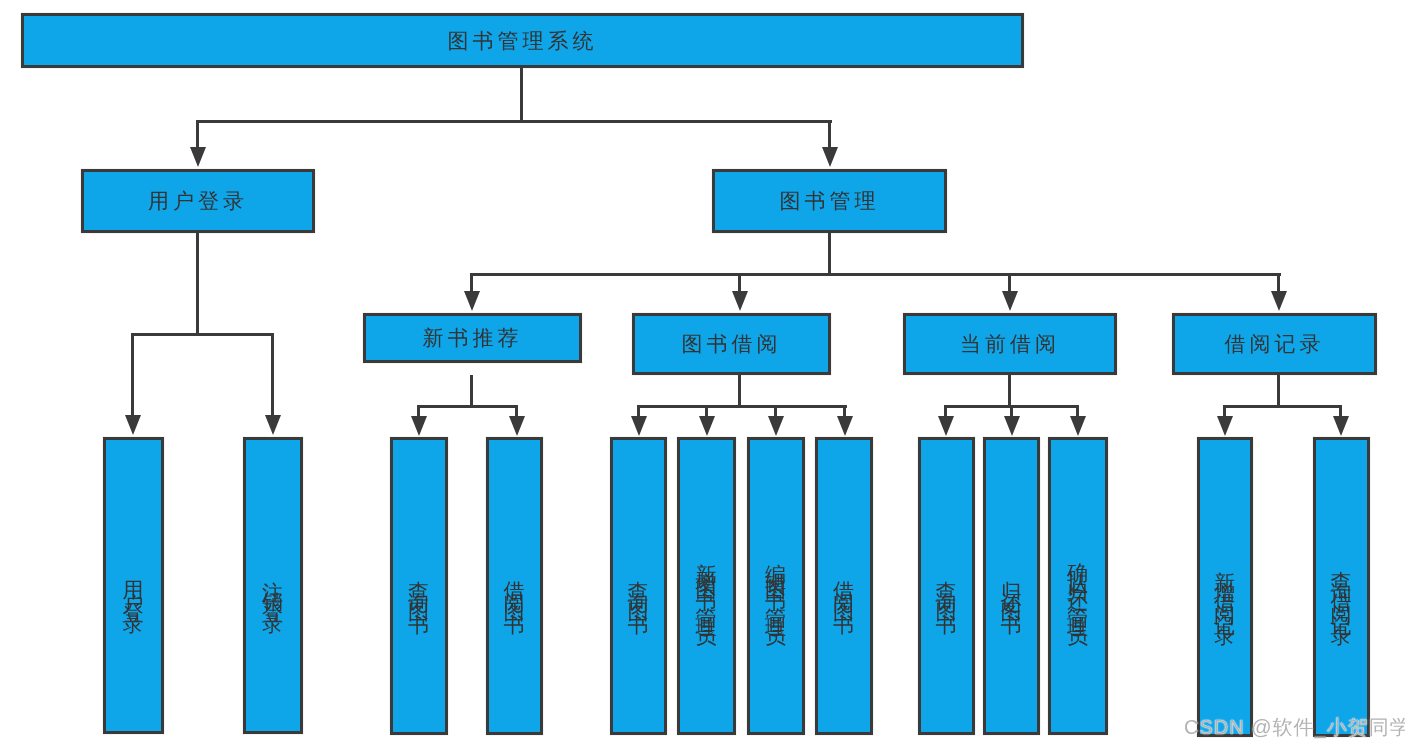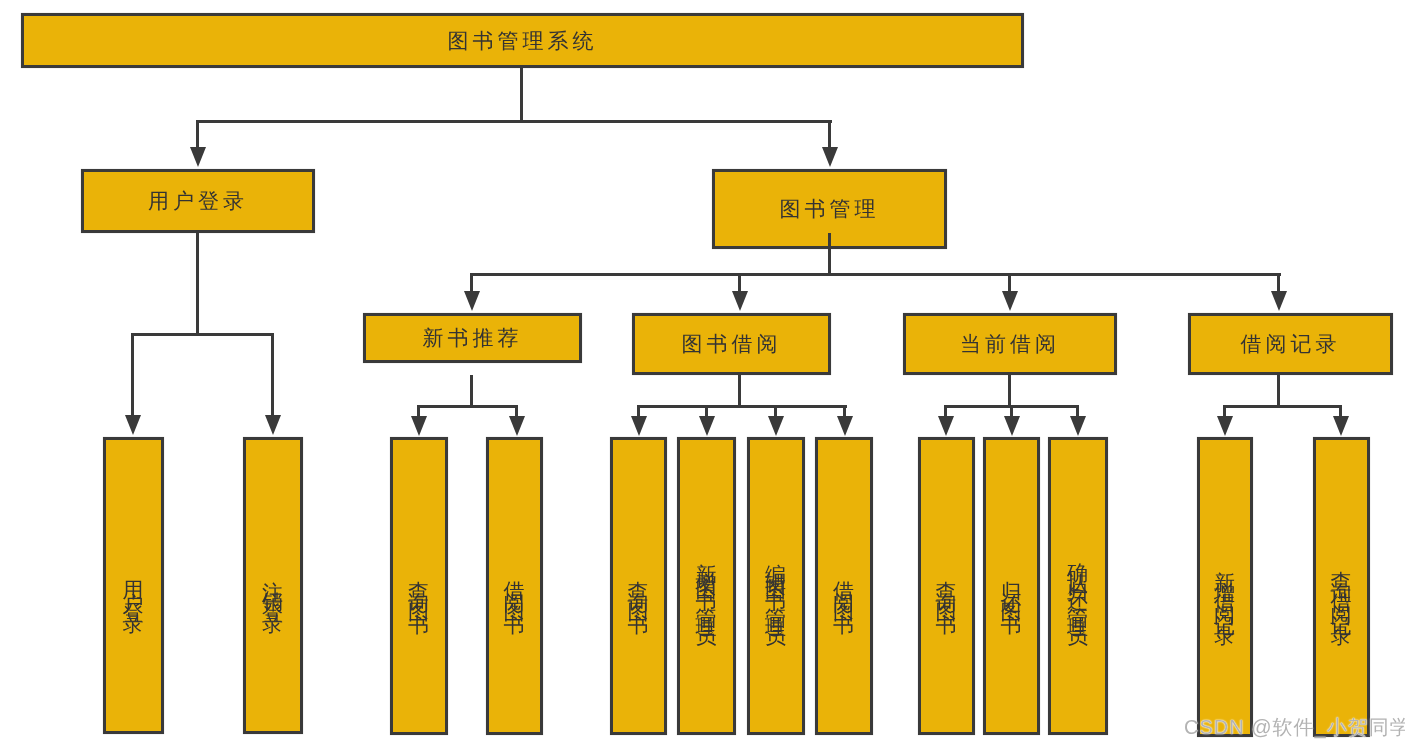--- a/index.html
+++ b/index.html
@@ -12,21 +12,21 @@
     position: relative;
     width: 1405px;
     height: 747px;
     background: #ffffff;
     overflow: hidden;
   }
   .box {
     position: absolute;
     box-sizing: border-box;
     border: 3px solid #3a3a3a;
-    background: #eab308;
+    background: #0ea5e9;
     color: #333333;
     display: flex;
     align-items: center;
     justify-content: center;
     box-shadow: 0 0 1px rgba(0,0,0,0.25);
   }
   .h-box {
     font-size: 21px;
     letter-spacing: 4px;
     white-space: nowrap;
@@ -80,38 +80,38 @@
 <div id="stage">
 
   <div class="box h-box" style="left:21px; top:13px; width:1003px; height:55px;">图书管理系统</div>
 
   <div class="line vline" style="left:520px; top:68px; height:52px;"></div>
   <div class="line hline" style="left:196px; top:120px; width:636px;"></div>
   <div class="arrow" style="left:196px; top:120px; height:27px;"></div>
   <div class="arrow" style="left:828px; top:120px; height:27px;"></div>
 
   <div class="box h-box" style="left:81px; top:169px; width:234px; height:64px;">用户登录</div>
-  <div class="box h-box" style="left:712px; top:169px; width:235px; height:80px;">图书管理</div>
+  <div class="box h-box" style="left:712px; top:169px; width:235px; height:64px;">图书管理</div>
 
   <div class="line vline" style="left:196px; top:233px; height:100px;"></div>
   <div class="line hline" style="left:131px; top:333px; width:143px;"></div>
   <div class="arrow" style="left:131px; top:333px; height:82px;"></div>
   <div class="arrow" style="left:271px; top:333px; height:82px;"></div>
 
   <div class="line vline" style="left:828px; top:233px; height:40px;"></div>
   <div class="line hline" style="left:470px; top:273px; width:811px;"></div>
   <div class="arrow" style="left:470px; top:273px; height:18px;"></div>
   <div class="arrow" style="left:738px; top:273px; height:18px;"></div>
   <div class="arrow" style="left:1008px; top:273px; height:18px;"></div>
   <div class="arrow" style="left:1277px; top:273px; height:18px;"></div>
 
   <div class="box h-box" style="left:363px; top:313px; width:219px; height:50px;">新书推荐</div>
   <div class="box h-box" style="left:632px; top:313px; width:199px; height:62px;">图书借阅</div>
   <div class="box h-box" style="left:903px; top:313px; width:214px; height:62px;">当前借阅</div>
-  <div class="box h-box" style="left:1172px; top:313px; width:205px; height:62px;margin-left:16px;">借阅记录</div>
+  <div class="box h-box" style="left:1172px; top:313px; width:205px; height:62px;">借阅记录</div>
 
   <div class="line vline" style="left:470px; top:375px; height:30px;"></div>
   <div class="line hline" style="left:417px; top:405px; width:101px;"></div>
   <div class="arrow" style="left:417px; top:405px; height:11px;"></div>
   <div class="arrow" style="left:515px; top:405px; height:11px;"></div>
 
   <div class="line vline" style="left:738px; top:375px; height:30px;"></div>
   <div class="line hline" style="left:637px; top:405px; width:210px;"></div>
   <div class="arrow" style="left:637px; top:405px; height:11px;"></div>
   <div class="arrow" style="left:705px; top:405px; height:11px;"></div>

